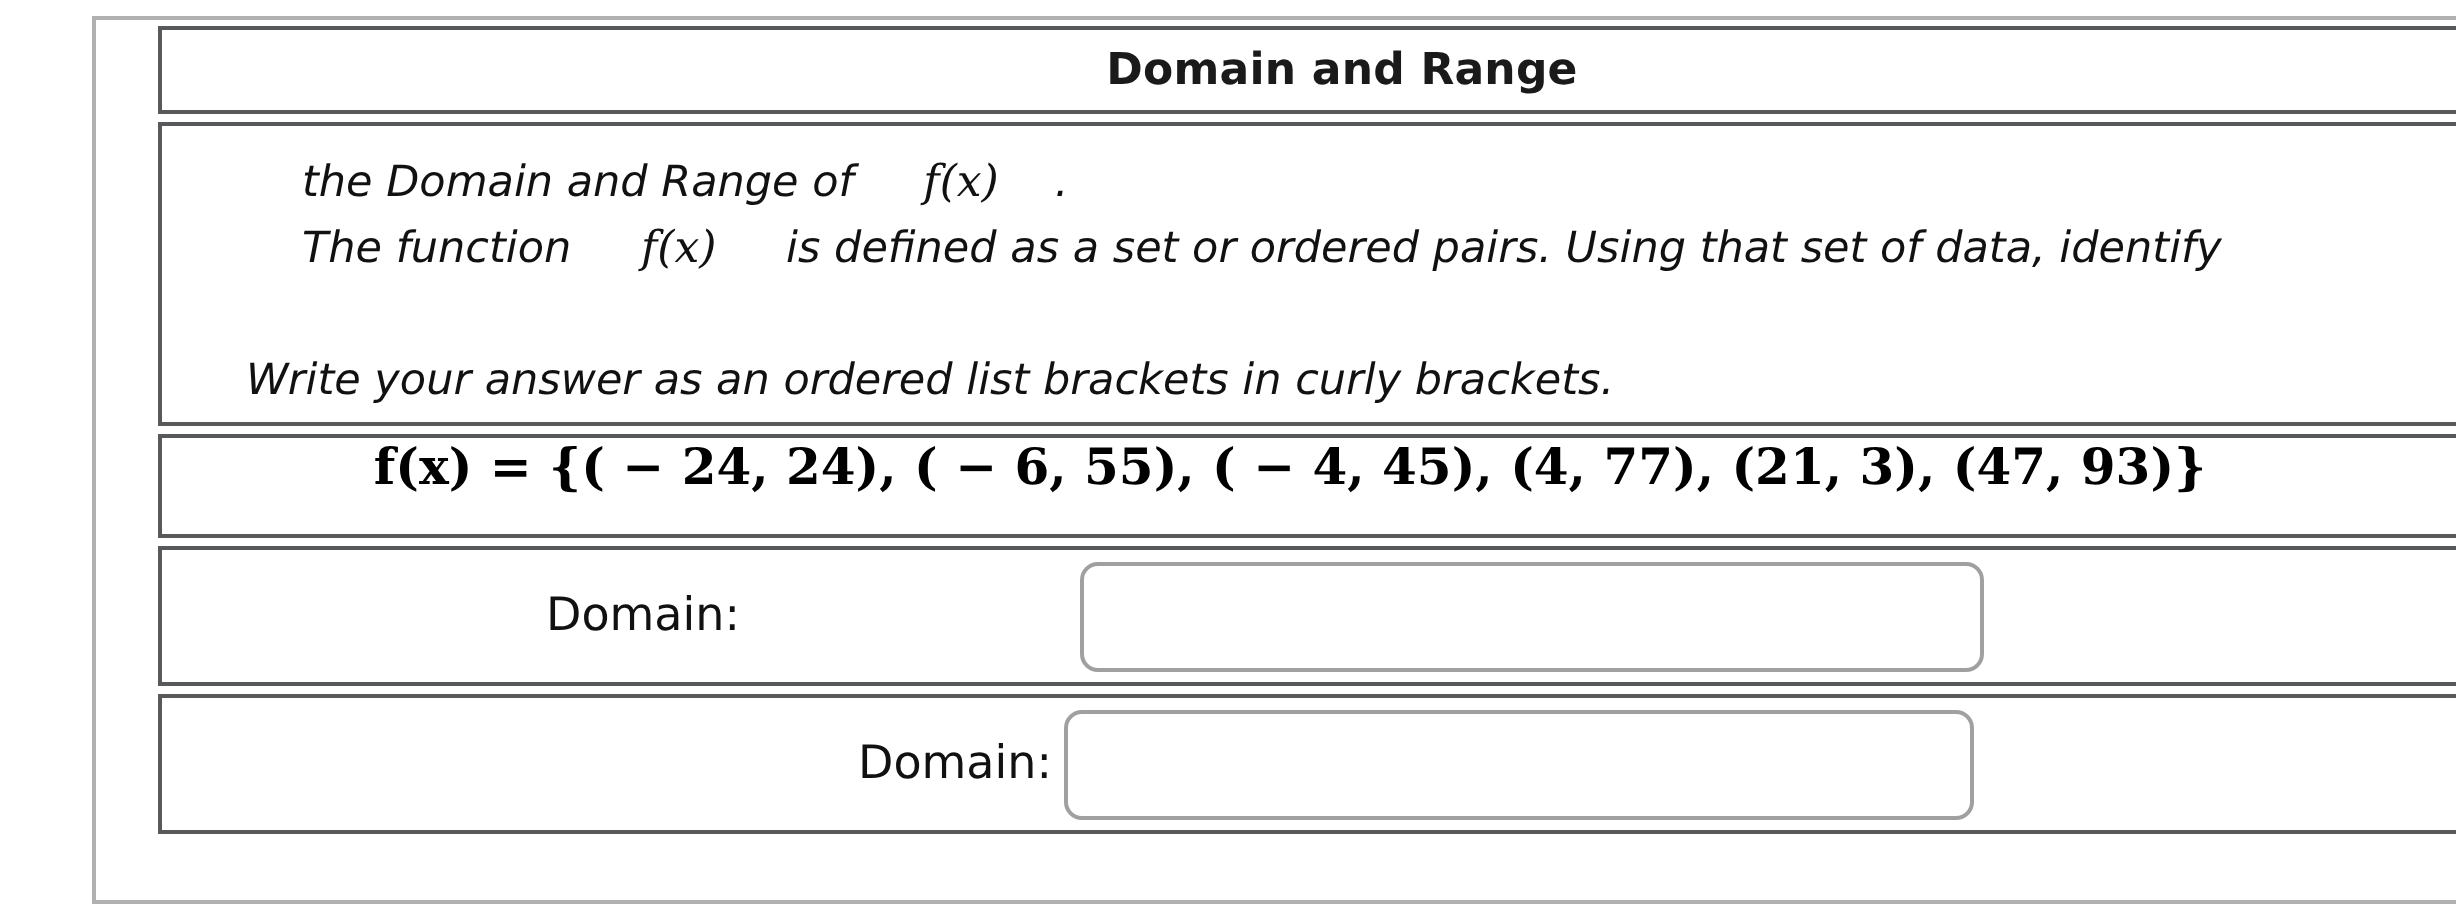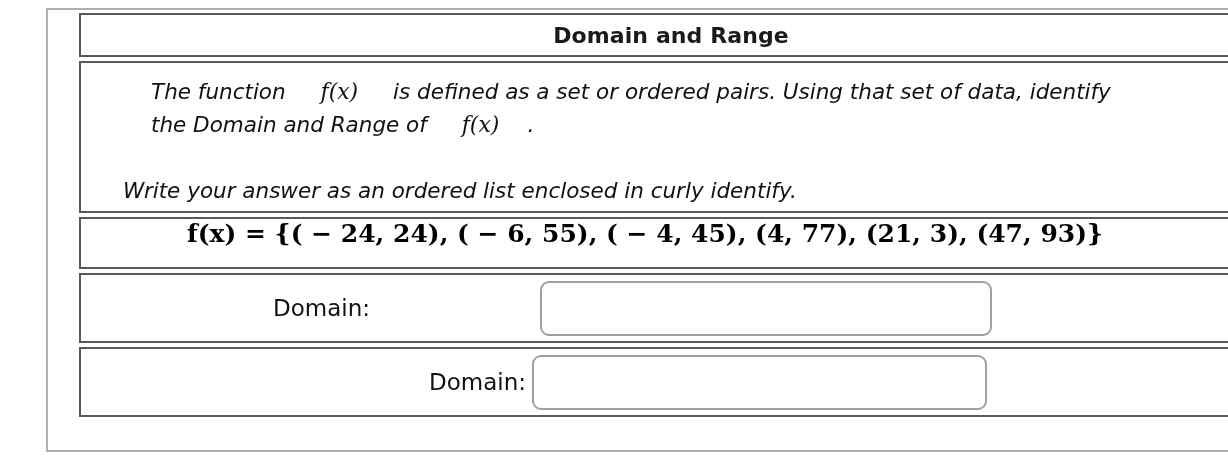--- a/index.html
+++ b/index.html
@@ -108,27 +108,27 @@
 <body>
 
 <div id="exercise-frame">
 
   <div class="row" id="title-row">
     <span id="title-text">Domain and Range</span>
   </div>
 
   <div class="row" id="instructions-row">
     <div class="instr-line">
+      <span>the Domain and Range of </span><span class="mathi">f(x)</span><span>.</span>
+    </div>
+    <div class="instr-line">
       <span>The function </span><span class="mathi">f(x)</span><span> is defined as a set or ordered pairs. Using that set of data, identify</span>
     </div>
-    <div class="instr-line">
-      <span>the Domain and Range of </span><span class="mathi">f(x)</span><span>.</span>
-    </div>
     <div class="instr-spacer"></div>
-    <div class="instr-line">Write your answer as an ordered list enclosed in curly identify.</div>
+    <div class="instr-line">Write your answer as an ordered list brackets in curly brackets.</div>
   </div>
 
   <div class="row" id="function-row">
     <div id="function-expression">f(x) = {( − 24, 24),  ( − 6, 55),  ( − 4, 45),  (4, 77),  (21, 3),  (47, 93)}</div>
   </div>
 
   <div class="row answer-row" id="domain-row">
     <span class="answer-label">Domain:</span>
     <input class="answer-input" id="domain-input" type="text" value="" style="">
   </div>

